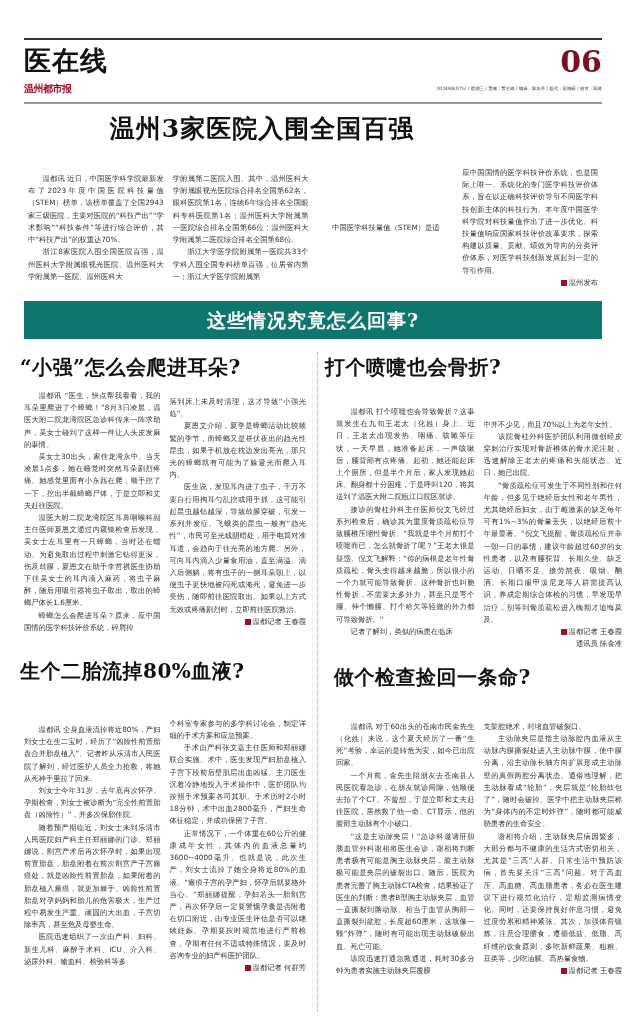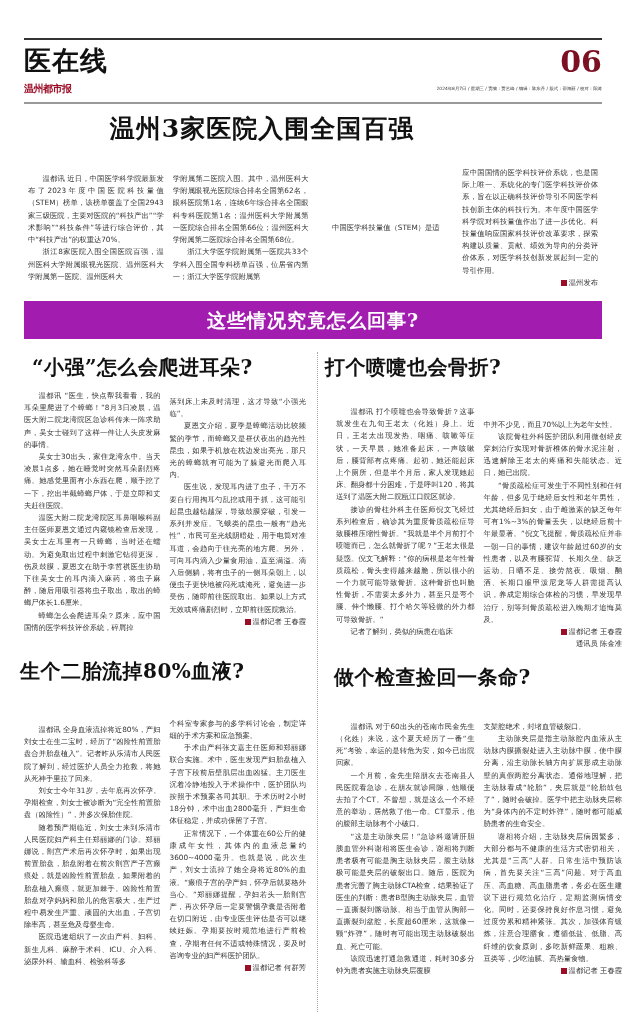--- a/index.html
+++ b/index.html
@@ -16,21 +16,21 @@
   .headline { position: absolute; top: 112px; left: 0; width: 524px; text-align: center; font-family: "DejaVu Serif", serif; font-weight: bold; font-size: 25px; color: #111; letter-spacing: 1px; line-height: 34px; }
 
   .cols { position: absolute; display: flex; align-items: center; }
   .col { font-size: 7.3px; line-height: 12.2px; color: #333; text-align: justify; padding: 0 4px; overflow: hidden; }
   .col p { text-indent: 2em; }
   .col p.cont { text-indent: 0; }
   .sep { width: 0; border-left: 1px dotted #aaa; }
   .byline { text-align: right; font-size: 7.3px; line-height: 12.2px; }
   .byline .mark { display: inline-block; width: 6px; height: 6px; background: #9b0e27; margin-right: 2px; vertical-align: middle; }
 
-  .banner { position: absolute; left: 24px; top: 301px; width: 578px; height: 38px; background: #a21caf; color: #fff; text-align: center; font-family: "DejaVu Serif", serif; font-weight: bold; font-size: 19px; line-height: 38px; letter-spacing: 1px; }
+  .banner { position: absolute; left: 24px; top: 301px; width: 578px; height: 38px; background: #0f766e; color: #fff; text-align: center; font-family: "DejaVu Serif", serif; font-weight: bold; font-size: 19px; line-height: 38px; letter-spacing: 1px; }
 
   .sub-headline { position: absolute; font-family: "DejaVu Serif", serif; font-weight: bold; font-size: 20px; color: #111; line-height: 26px; letter-spacing: 0.5px; }
 
   .vdivider { position: absolute; left: 317px; width: 0; border-left: 1px dotted #aaa; }
 </style>
 </head>
 <body>
 
 <header class="masthead">
   <div class="section-title">医在线</div>
@@ -59,21 +59,21 @@
     <div class="col" style="flex: 1 1 0%;">
       <p class="cont">应中国国情的医学科技评价系统，也是国际上唯一、系统化的专门医学科技评价体系，旨在以正确科技评价导引不同医学科技创新主体的科技行为。本年度中国医学科学院对科技量值作出了进一步优化。科技量值响应国家科技评价改革要求，探索构建以质量、贡献、绩效为导向的分类评价体系，对医学科技创新发展起到一定的导引作用。</p>
       <div class="byline"><span class="mark"></span><span>温州发布</span></div>
     </div>
   </section>
 
 <div class="banner">这些情况究竟怎么回事?</div>
 
 <div class="vdivider" style="top:352px; height:660px;"></div>
 
-<h2 class="sub-headline" style="left:32px; top:354px;">“小强”怎么会爬进耳朵?</h2>
+<h2 class="sub-headline" style="left:20px; top:354px;">“小强”怎么会爬进耳朵?</h2>
 <section class="cols" id="cockroach-cols" style="left:20px; top:392px; width:290px; height:240px;">
     <div class="col" style="flex: 1 1 0%;">
       <p>温都讯 “医生，快点帮我看看，我的耳朵里爬进了个蟑螂！”8月3日凌晨，温医大附二院龙湾院区急诊科传来一阵求助声，吴女士碰到了这样一件让人头皮发麻的事情。</p>
       <p>吴女士30出头，家住龙湾永中。当天凌晨1点多，她在睡觉时突然耳朵剧烈疼痛。她感觉里面有小东西在爬，顺手挖了一下，挖出半截蟑螂尸体，于是立即和丈夫赶往医院。</p>
       <p>温医大附二院龙湾院区耳鼻咽喉科副主任医师夏恩文通过内窥镜检查后发现，吴女士左耳里有一只蟑螂，当时还在蠕动。为避免取出过程中刺激它钻得更深，伤及鼓膜，夏恩文在助手李哲祺医生协助下往吴女士的耳内滴入麻药，将虫子麻醉，随后用吸引器将虫子取出，取出的蟑螂尸体长1.6厘米。</p>
       <p>蟑螂怎么会爬进耳朵？原来，应中国国情的医学科技评价系统，碎屑掉</p>
     </div>
     <div class="sep"></div>
     <div class="col" style="flex: 1 1 0%;">
       <p class="cont">落到床上未及时清理，这才导致“小强光临”。</p>
@@ -114,21 +114,21 @@
       <p>手术由产科张文嘉主任医师和郑丽娜联合实施。术中，医生发现产妇胎盘植入子宫下段前后壁肌层出血凶猛。主刀医生沉着冷静地投入手术操作中，医护团队均按照手术预案各司其职。手术历时2小时18分钟，术中出血2800毫升，产妇生命体征稳定，并成功保留了子宫。</p>
       <p>正常情况下，一个体重在60公斤的健康成年女性，其体内的血液总量约3600~4000毫升。也就是说，此次生产，刘女士流掉了她全身将近80%的血液。“瘢痕子宫的孕产妇，怀孕后就要格外当心。”郑丽娜提醒，孕妇若头一胎剖宫产，再次怀孕后一定要警惕孕囊是否附着在切口附近，由专业医生评估是否可以继续妊娠。孕期要按时规范地进行产前检查，孕期有任何不适或特殊情况，要及时咨询专业的妇产科医护团队。</p>
       <div class="byline"><span class="mark"></span><span>温都记者 何群芳</span></div>
     </div>
   </section>
 
 <h2 class="sub-headline" style="left:334px; top:664px;">做个检查捡回一条命?</h2>
 <section class="cols" id="aorta-cols" style="left:332px; top:702px; width:294px; height:294px;">
     <div class="col" style="flex: 1 1 0%;">
       <p>温都讯 对于60出头的苍南市民金先生（化姓）来说，这个夏天经历了一番“生死”考验，幸运的是转危为安，如今已出院回家。</p>
-      <p>一个月前，金先生陪朋友去苍南县人民医院看急诊，在朋友就诊间隙，他顺便去拍了个CT。不曾想，就是这么一个不经意的举动，居然救了他一命。CT显示，他的腹部主动脉有个小破口。</p>
+      <p>一个月前，金先生陪朋友去苍南县人民医院看急诊，在朋友就诊间隙，他顺便去拍了个CT。不曾想，于是立即和丈夫赶往医院，居然救了他一命。CT显示，他的腹部主动脉有个小破口。</p>
       <p>“这是主动脉夹层！”急诊科邀请肝胆胰血管外科谢相将医生会诊，谢相将判断患者极有可能是胸主动脉夹层，腹主动脉极可能是夹层的破裂出口。随后，医院为患者完善了胸主动脉CTA检查，结果验证了医生的判断：患者B型胸主动脉夹层，血管一直撕裂到髂动脉。相当于血管从胸部一直撕裂到盆腔，长度超60厘米，这就像一颗“炸弹”，随时有可能出现主动脉破裂出血、死亡可能。</p>
       <p>该院迅速打通急救通道，耗时30多分钟为患者实施主动脉夹层覆膜</p>
     </div>
     <div class="sep"></div>
     <div class="col" style="flex: 1 1 0%;">
       <p class="cont">支架腔绝术，封堵血管破裂口。</p>
       <p>主动脉夹层是指主动脉腔内血液从主动脉内膜撕裂处进入主动脉中膜，使中膜分离，沿主动脉长轴方向扩展形成主动脉壁的真假两腔分离状态。通俗地理解，把主动脉看成“轮胎”，夹层就是“轮胎鼓包了”，随时会破掉。医学中把主动脉夹层称为“身体内的不定时炸弹”，随时都可能威胁患者的生命安全。</p>
       <p>谢相将介绍，主动脉夹层病因繁多，大部分都与不健康的生活方式密切相关，尤其是“三高”人群。日常生活中预防该病，首先要关注“三高”问题。对于高血压、高血糖、高血脂患者，务必在医生建议下进行规范化治疗，定期监测病情变化。同时，还要保持良好作息习惯，避免过度劳累和精神紧张。其次，加强体育锻炼，注意合理膳食，遵循低盐、低脂、高纤维的饮食原则，多吃新鲜蔬果、粗粮、豆类等，少吃油腻、高热量食物。</p>
       <div class="byline"><span class="mark"></span><span>温都记者 王春霞</span></div>
     </div>

